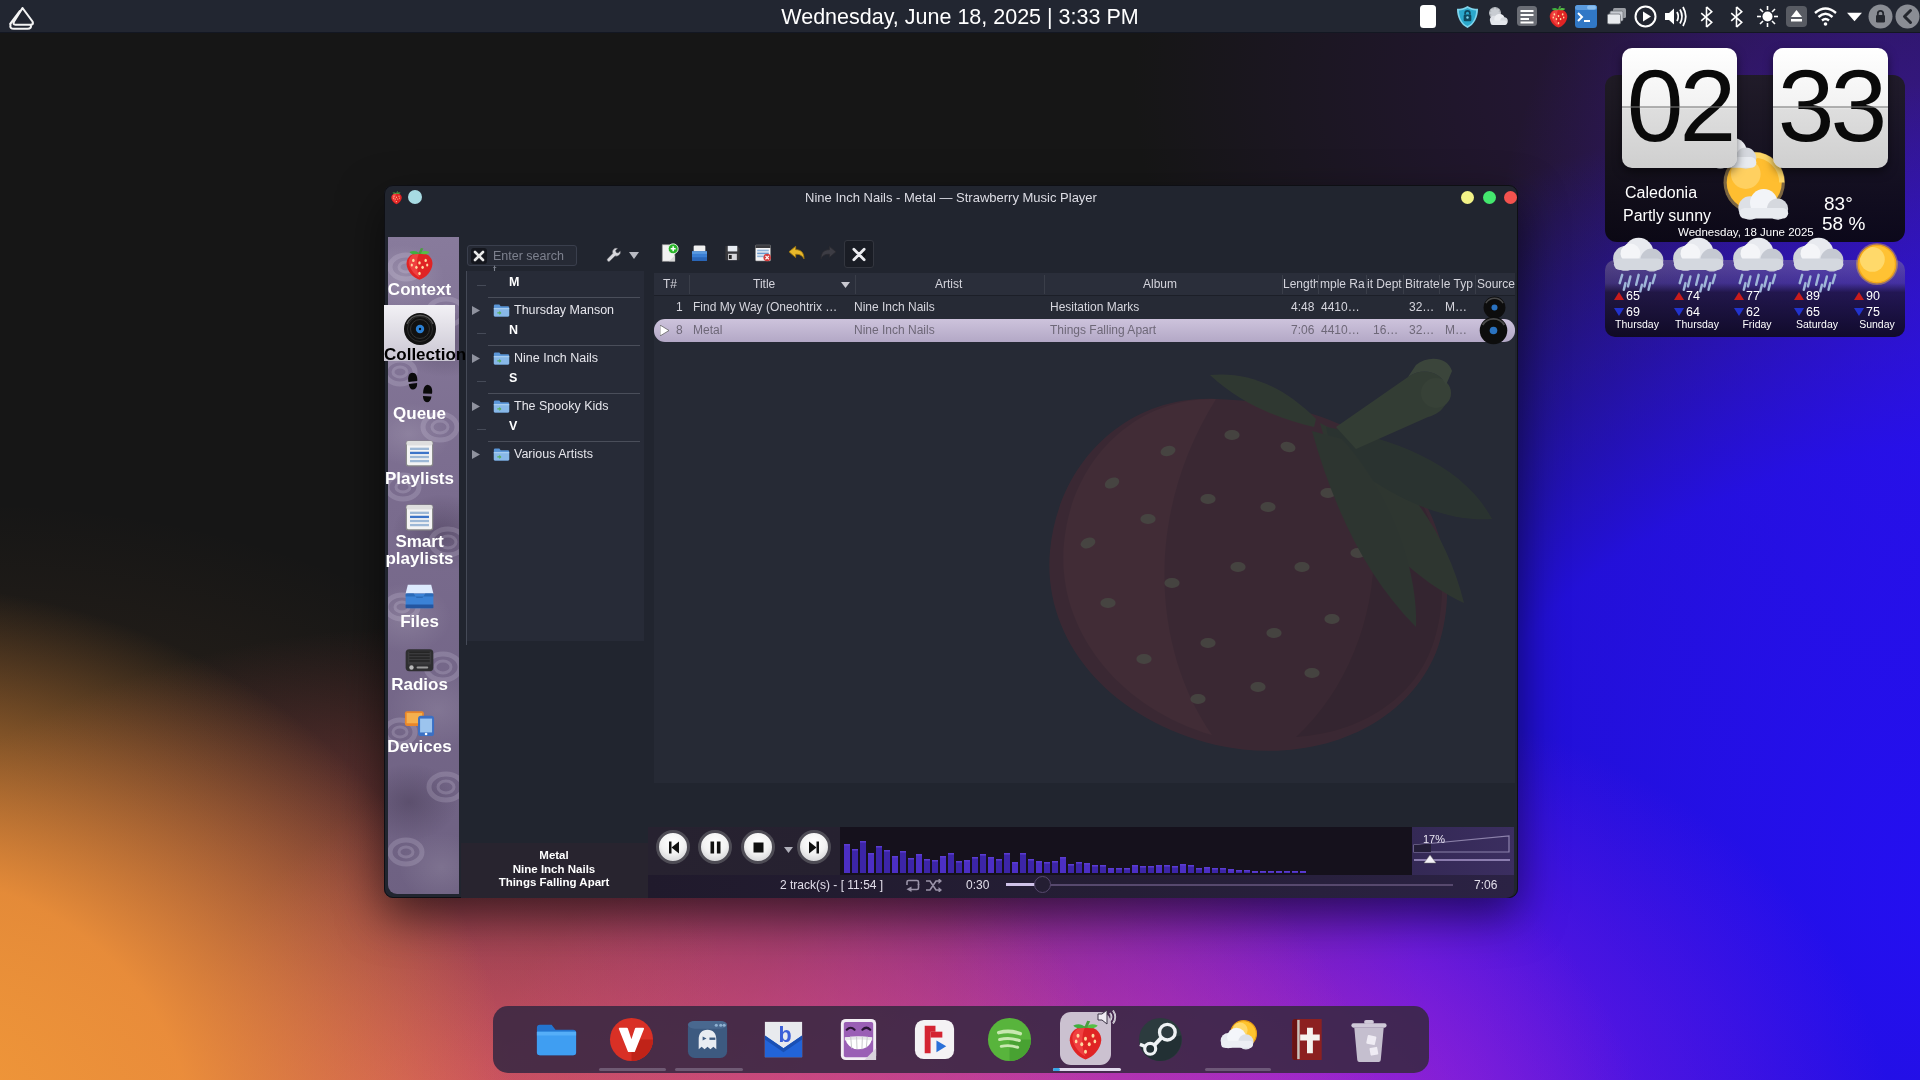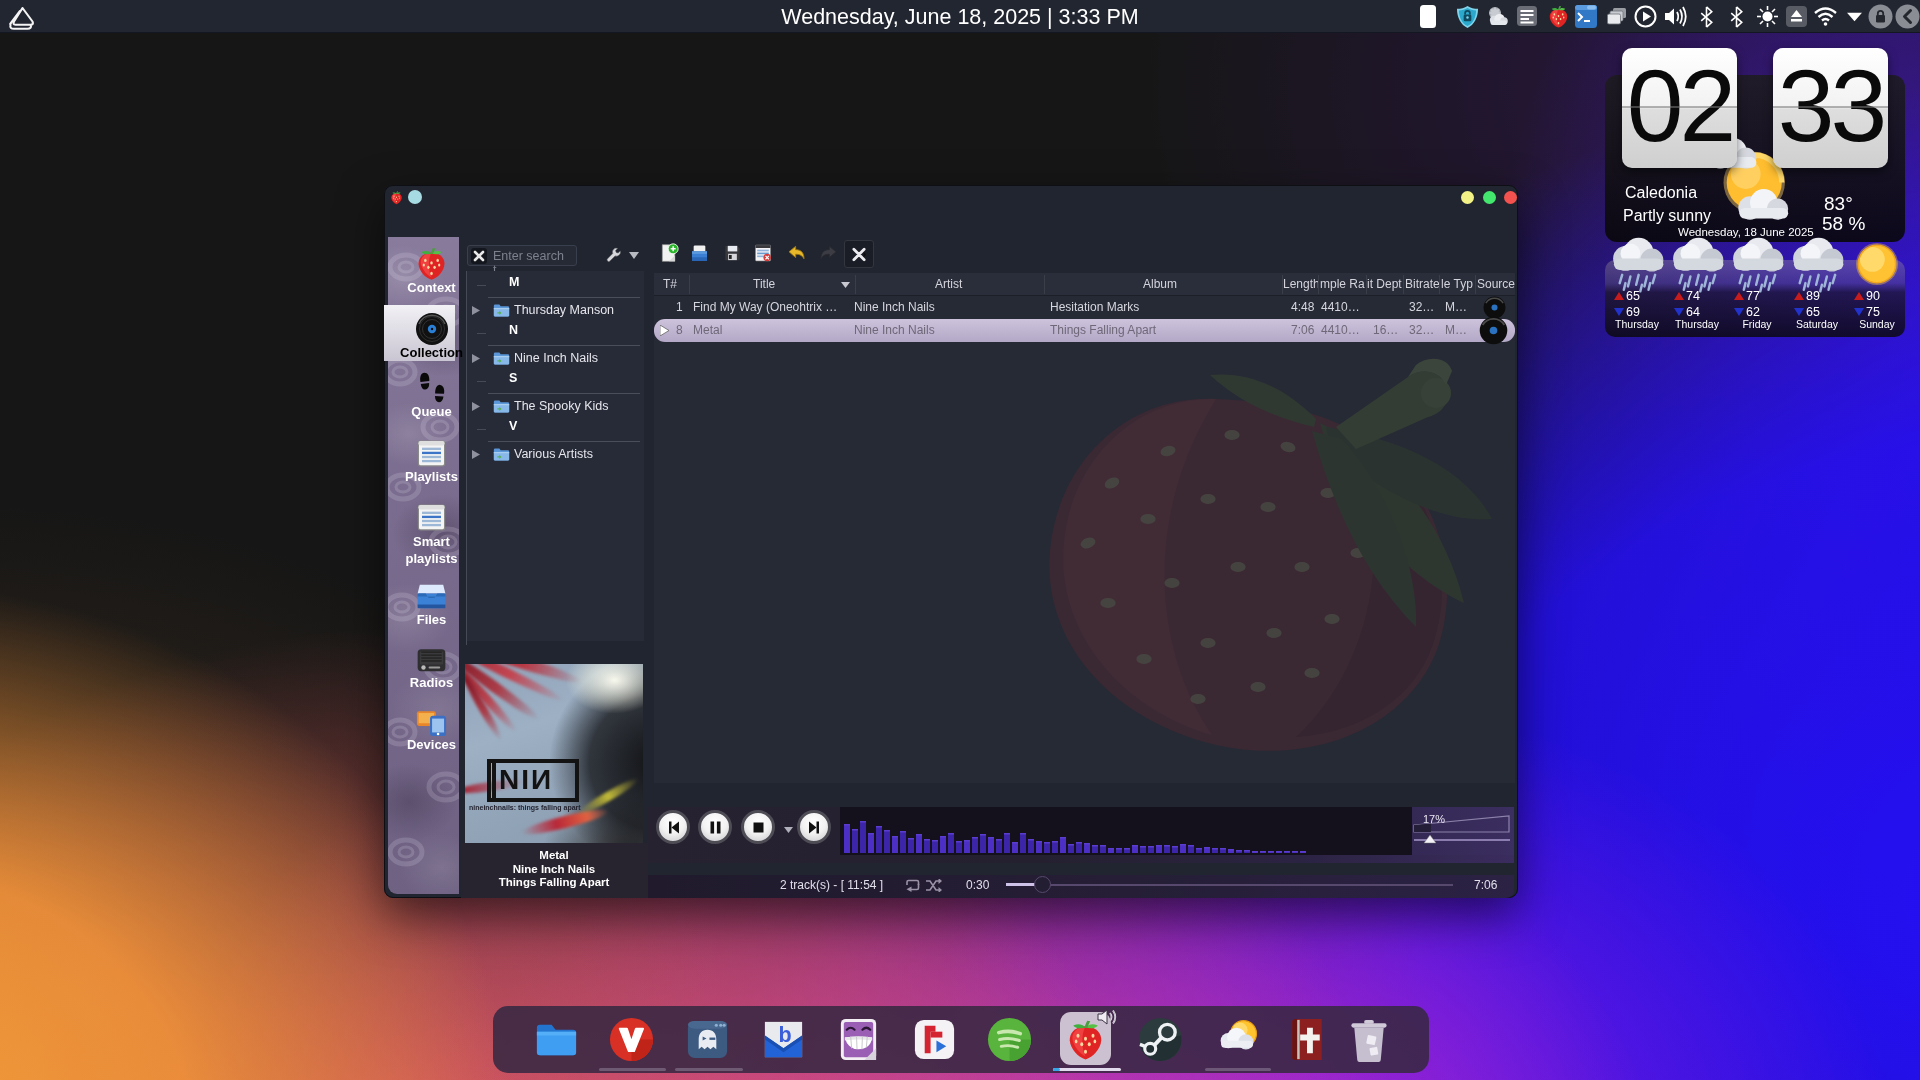--- a/index.html
+++ b/index.html
@@ -28,21 +28,21 @@
  background:
   radial-gradient(60px 45px at 20% 6%, rgba(255,255,255,0.14), rgba(255,255,255,0) 70%),
   radial-gradient(70px 50px at 80% 16%, rgba(30,20,40,0.25), rgba(30,20,40,0) 70%),
   radial-gradient(60px 45px at 30% 30%, rgba(255,255,255,0.12), rgba(255,255,255,0) 70%),
   radial-gradient(70px 55px at 75% 45%, rgba(30,20,40,0.28), rgba(30,20,40,0) 70%),
   radial-gradient(65px 50px at 25% 58%, rgba(255,255,255,0.12), rgba(255,255,255,0) 70%),
   radial-gradient(70px 55px at 70% 72%, rgba(255,255,255,0.10), rgba(255,255,255,0) 70%),
   radial-gradient(70px 55px at 30% 86%, rgba(30,20,40,0.25), rgba(30,20,40,0) 70%),
   radial-gradient(60px 50px at 75% 96%, rgba(255,255,255,0.10), rgba(255,255,255,0) 70%),
   linear-gradient(175deg,#887b9c 0%,#7a6c8e 40%,#6e6182 100%)}
-.sbitem{position:absolute;left:12px;width:71px;text-align:center;color:#fff;font-size:13px;font-weight:700}
+.sbitem{position:absolute;left:0;width:71px;text-align:center;color:#fff;font-size:17px;font-weight:700}
 .sbitem .ic{display:block;margin:0 auto 2px auto}
 #sbsel{position:absolute;left:0;top:120px;width:71px;height:56px;background:linear-gradient(#f2f1f5,#c9c5d2);}
 
 #searchrow{position:absolute;left:83px;top:58px;width:180px;height:26px}
 #searchbox{position:absolute;left:0;top:2px;width:110px;height:21px;background:#262a35;border:1px solid #3a3f4d;border-radius:3px}
 #treepanel{position:absolute;left:82px;top:86px;width:178px;height:370px;background:#272b37}
 #npbox{position:absolute;left:77px;top:658px;width:187px;height:55px;background:#28242f}
 #albumart{position:absolute;left:81px;top:479px;width:178px;height:179px;overflow:hidden}
 .streak{position:absolute;border-radius:50%;filter:blur(1.5px)}
 .trow{position:absolute;left:0;width:100%;height:20px;color:#e6e6ec;font-size:12.5px}
@@ -53,21 +53,21 @@
 .tsep{position:absolute;left:22px;width:152px;height:1px;background:#4a4e5a}
 #nptext{position:absolute;left:81px;top:664px;width:178px;text-align:center;color:#fff;font-size:11.5px;font-weight:700;line-height:13.5px}
 #toolbar{position:absolute;left:0;top:58px;width:1134px;height:28px}
 #ptable{position:absolute;left:270px;top:88px;width:861px;height:510px;background:#262a35}
 #phead{position:absolute;left:0;top:0;width:100%;height:23px;background:#2a2e3a;border-bottom:1px solid #1c1f28;color:#d4d4dc;font-size:12px}
 #phead span{position:absolute;top:4px}
 .prow{position:absolute;left:0;width:100%;height:23px;font-size:12px;color:#d6d6de}
 .prow span{position:absolute;top:4px}
 .prow.sel{background:linear-gradient(#cdc3dc,#b3a8c6);border-radius:11px;color:#6e6878}
 #wmark{pointer-events:none}
-#controls{position:absolute;left:264px;top:622px;width:866px;height:56px;background:linear-gradient(to right,#272230 0%,#252030 45%,#2b2342 75%,#3a2c5e 100%)}
+#controls{position:absolute;left:264px;top:642px;width:866px;height:56px;background:linear-gradient(to right,#272230 0%,#252030 45%,#2b2342 75%,#3a2c5e 100%)}
 .cbtn{position:absolute;top:3px;width:34px;height:34px;border-radius:50%;background:radial-gradient(circle at 50% 32%,#ffffff 0%,#f2f2f2 50%,#d8d8da 80%,#c0c0c4 100%);border:3.5px solid #4e4c55;display:flex;align-items:center;justify-content:center}
 #spectrum{position:absolute;left:192px;top:0;width:572px;height:48px;background:#15111c}
 #volwidget{position:absolute;left:764px;top:0;width:102px;height:48px;background:linear-gradient(to right,#342955,#3b2e60)}
 #bottomrow{position:absolute;left:264px;top:690px;width:866px;height:23px;border-radius:0 0 8px 0;background:linear-gradient(to right,#201a2c 0%,#251e36 55%,#2b2244 100%);color:#e2deea;font-size:12px}
 
 #dock{position:absolute;left:493px;top:1006px;width:936px;height:67px;border-radius:15px;background:rgba(56,40,66,0.88)}
 .dicon{position:absolute;top:10px;width:47px;height:47px}
 #dtile{position:absolute;left:567px;top:6px;width:51px;height:53px;border-radius:11px;background:rgba(222,214,226,0.88)}
 
 #wpanel1{position:absolute;left:1605px;top:75px;width:300px;height:167px;border-radius:12px;background:linear-gradient(rgba(30,28,32,0.88),rgba(8,7,10,0.9))}
@@ -346,20 +346,21 @@
     <div class="fnum lo" style="left:1794px;top:305px">65</div>
  <div class="fnum" style="left:1854px;top:289px">90</div>
     <div class="fnum lo" style="left:1854px;top:305px">75</div>
  <div class="fday" style="left:1607px">Thursday</div>
  <div class="fday" style="left:1667px">Thursday</div>
  <div class="fday" style="left:1727px">Friday</div>
  <div class="fday" style="left:1787px">Saturday</div>
  <div class="fday" style="left:1847px">Sunday</div>
 </div>
 <div id="win">
+ <div id="wtitle">Nine Inch Nails - Metal — Strawberry Music Player</div>
  <svg style="position:absolute;left:5px;top:5px" width="15" height="15" viewBox="0 0 24 24">
       <use href="#sberry"></use>
     </svg>
  <div style="position:absolute;left:24px;top:5px;width:14px;height:14px;border-radius:50%;background:#a7dbe3"></div>
  <div class="tl" style="left:1077px;background:#f2f287"></div>
  <div class="tl" style="left:1099px;background:#44e76e"></div>
  <div class="tl" style="left:1120px;background:#f4524e"></div>
  <div id="sidebar"><svg width="71" height="657" viewBox="0 0 71 657" style="opacity:0.5">
   <g fill="none" stroke="rgba(235,230,245,0.35)">
    <ellipse cx="18" cy="30" rx="16" ry="12" stroke-width="5"></ellipse>
@@ -604,40 +605,20 @@
     <path d="M155 38 C192 44 224 58 238 84 C212 86 180 70 157 48 Z" fill="#31402a"></path>
     <path d="M148 40 C158 76 174 112 200 138 C201 106 185 68 163 44 Z" fill="#36432b"></path>
     <path d="M150 34 C134 18 116 10 97 12 C112 26 131 34 149 38 Z" fill="#3c4a2e"></path>
     <path d="M160 38 L196 13 C203 8 212 10 215 17 C218 24 214 31 206 33 L170 49 Z" fill="#445434"></path>
     <circle cx="210" cy="21" r="7.5" fill="#4d5e3a"></circle>
     <path d="M196 13 C203 8 212 10 215 17 L218 10 C216 3 206 2 200 7 Z" fill="#556743"></path>
    </g>
   </svg>
  </div>
  <div id="npbox"></div>
- <div id="albumart">
-  <div style="position:absolute;inset:0;background:
-   radial-gradient(70px 48px at 84% 9%, rgba(255,255,242,0.95) 0%, rgba(240,240,222,0.45) 42%, rgba(200,200,190,0) 70%),
-   radial-gradient(150px 150px at 108% 55%, rgba(10,10,12,0.95) 0%, rgba(15,15,18,0.75) 45%, rgba(20,20,24,0) 72%),
-   radial-gradient(120px 90px at 90% 108%, rgba(30,25,20,0.9) 0%, rgba(30,25,20,0) 70%),
-   linear-gradient(160deg,#8fa2b8 0%,#9db0c4 35%,#93a6ba 60%,#8a9cb0 100%)"></div>
-  <div class="streak" style="left:-30px;top:-12px;width:150px;height:13px;transform:rotate(18deg);background:linear-gradient(90deg,#8a1a28,#b83844 60%,rgba(184,56,68,0))"></div>
-  <div class="streak" style="left:-25px;top:3px;width:130px;height:10px;transform:rotate(26deg);background:linear-gradient(90deg,#962030,#c24652 55%,rgba(194,70,82,0))"></div>
-  <div class="streak" style="left:-30px;top:16px;width:115px;height:11px;transform:rotate(36deg);background:linear-gradient(90deg,#7e1422,#aa3c48 55%,rgba(170,60,72,0))"></div>
-  <div class="streak" style="left:-28px;top:28px;width:95px;height:9px;transform:rotate(48deg);background:linear-gradient(90deg,#8e1a26,#b84450 55%,rgba(184,68,80,0))"></div>
-  <div class="streak" style="left:-20px;top:40px;width:75px;height:8px;transform:rotate(60deg);background:linear-gradient(90deg,#801020,#a83c48 55%,rgba(168,60,72,0))"></div>
-  <div class="streak" style="left:-10px;top:118px;width:70px;height:9px;transform:rotate(-8deg);background:linear-gradient(90deg,#a81828,rgba(216,80,96,0))"></div>
-  <div class="streak" style="left:55px;top:152px;width:90px;height:12px;transform:rotate(-14deg);background:linear-gradient(90deg,rgba(150,20,30,0),#b82838 40%,#e06040 75%,rgba(224,96,64,0))"></div>
-  <div class="streak" style="left:108px;top:128px;width:70px;height:9px;transform:rotate(-30deg);background:linear-gradient(90deg,rgba(150,20,30,0),#c0b838 50%,rgba(192,184,56,0))"></div>
-  <div style="position:absolute;left:22px;top:95px;width:92px;height:43px;border:4px solid #131313;background:rgba(160,175,192,0.15)">
-   <div style="position:absolute;left:1px;top:0px;width:4px;height:35px;background:#131313"></div>
-   <span style="position:absolute;left:8px;top:1px;font-size:28px;font-weight:700;color:#131313;letter-spacing:2px;font-family:'Liberation Sans',sans-serif">NIИ</span>
-  </div>
-  <div style="position:absolute;left:4px;top:140px;width:172px;font-size:7px;font-weight:700;color:#242430;letter-spacing:0px">nineinchnails: things falling apart</div>
- </div>
  <div id="nptext">Metal<br>Nine Inch Nails<br>Things Falling Apart</div>
  <div id="controls">
   <div class="cbtn" style="left:8px">
         <svg width="17" height="17" viewBox="0 0 17 17">
           <path d="M4 2.5 L6.5 2.5 L6.5 14.5 L4 14.5 Z" fill="#111"></path>
           <path d="M14 2.5 L14 14.5 L6.5 8.5 Z" fill="#111"></path>
         </svg>
       </div>
   <div class="cbtn" style="left:50px">
         <svg width="15" height="15" viewBox="0 0 15 15">

